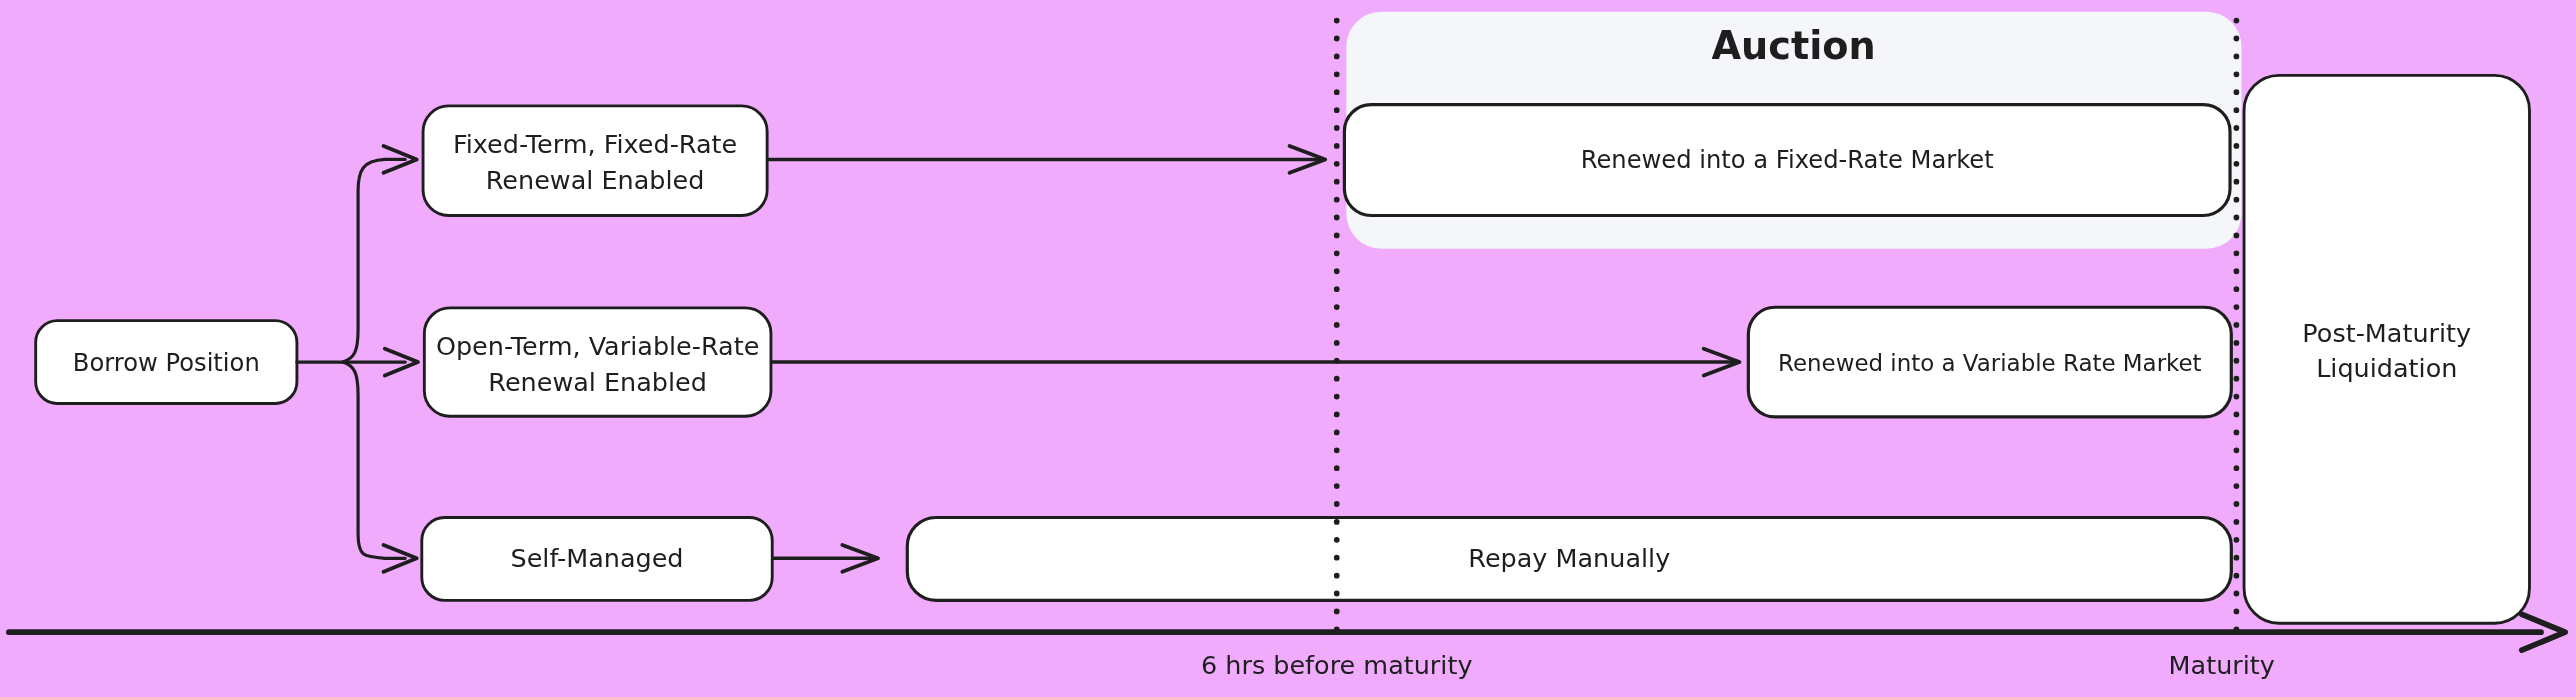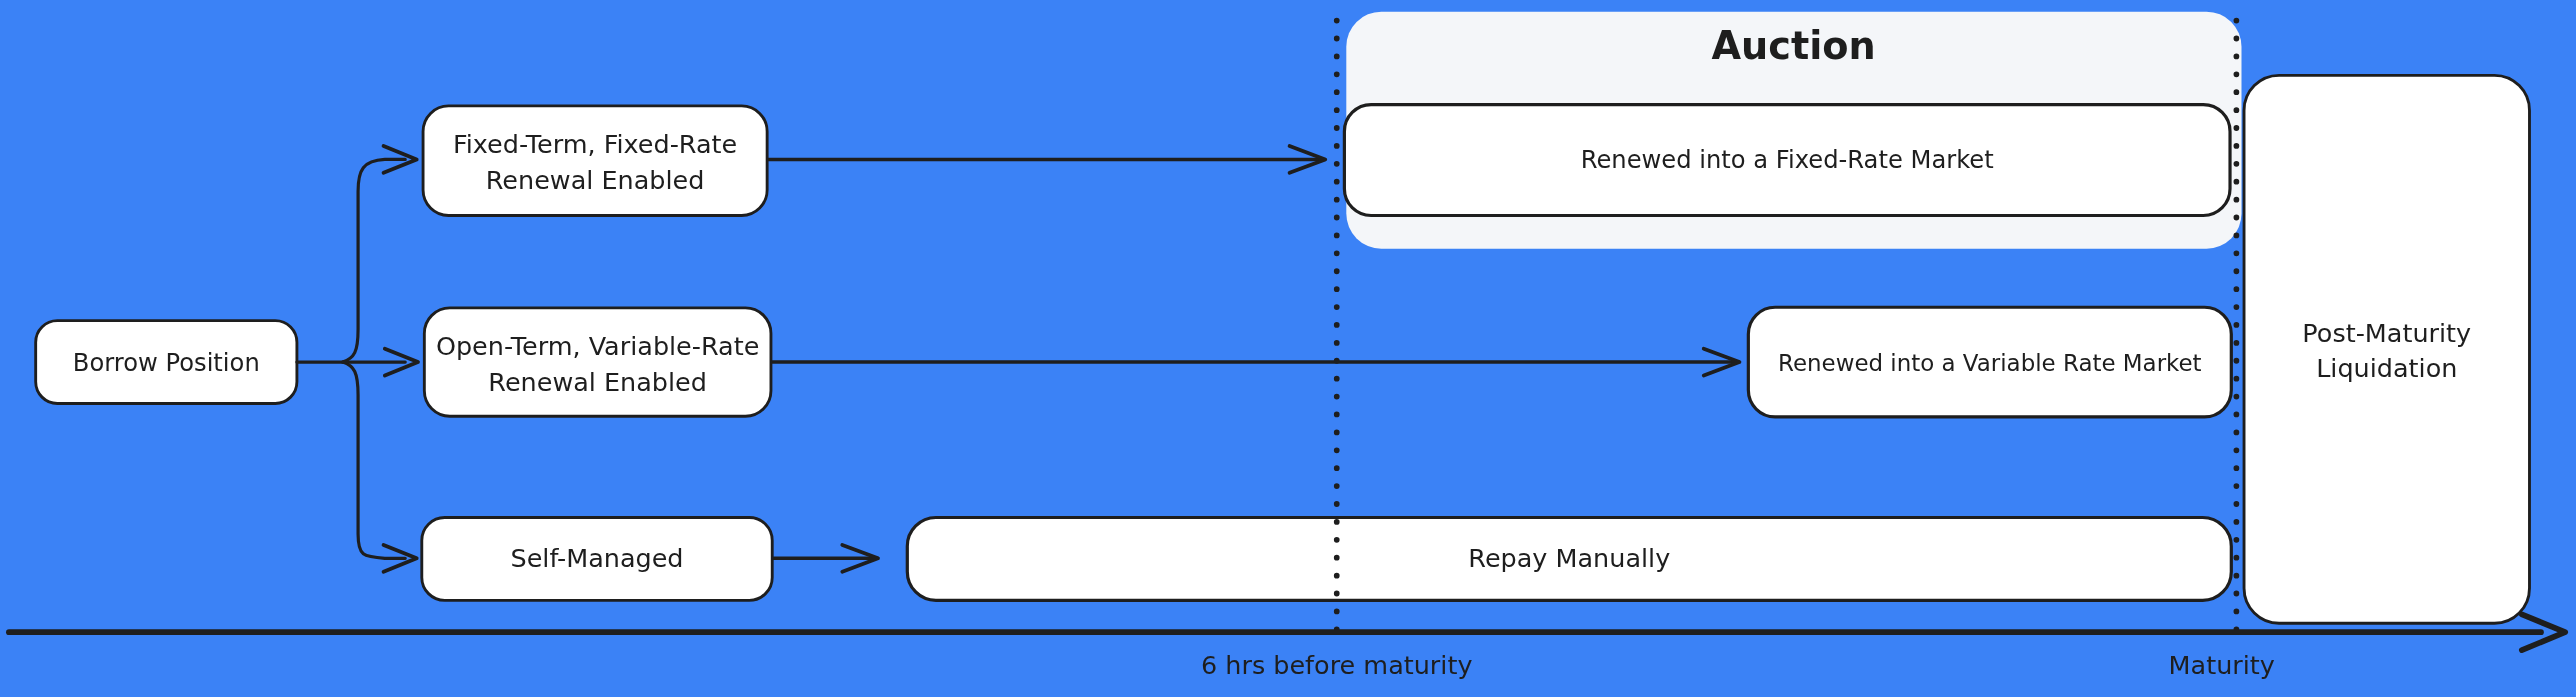--- a/index.html
+++ b/index.html
@@ -1,16 +1,16 @@
 <!DOCTYPE html>
 <html style="font-size:10.2px"><head>
 <meta charset="utf-8">
 <style>
   html,body{margin:0;padding:0;background:#ffffff;}
-  .canvas{position:relative;width:2576px;height:698px;background:#3b82f6;overflow:hidden;}
+  .canvas{position:relative;width:2576px;height:698px;background:#f0abfc;overflow:hidden;}
   svg{display:block;}
   .node-box{fill:#ffffff;stroke:#1e1e1e;stroke-width:4.5;}
   .node-box-thick{fill:#ffffff;stroke:#1e1e1e;stroke-width:5;}
   .edge{fill:none;stroke:#1e1e1e;stroke-width:5;stroke-linecap:round;stroke-linejoin:round;}
   .edge-thick{fill:none;stroke:#1e1e1e;stroke-width:5.5;stroke-linecap:round;stroke-linejoin:round;}
   .arrowhead{fill:none;stroke:#1e1e1e;stroke-width:6;stroke-linecap:round;stroke-linejoin:round;}
   .dotted{fill:none;stroke:#1e1e1e;stroke-width:9;stroke-linecap:round;stroke-dasharray:0.1 28;}
   .timeline{fill:none;stroke:#1e1e1e;stroke-width:9;stroke-linecap:round;stroke-linejoin:round;}
   .lbl{font-family:"DejaVu Sans",sans-serif;fill:#1e1e1e;}
   .t-anchor{text-anchor:middle;}

